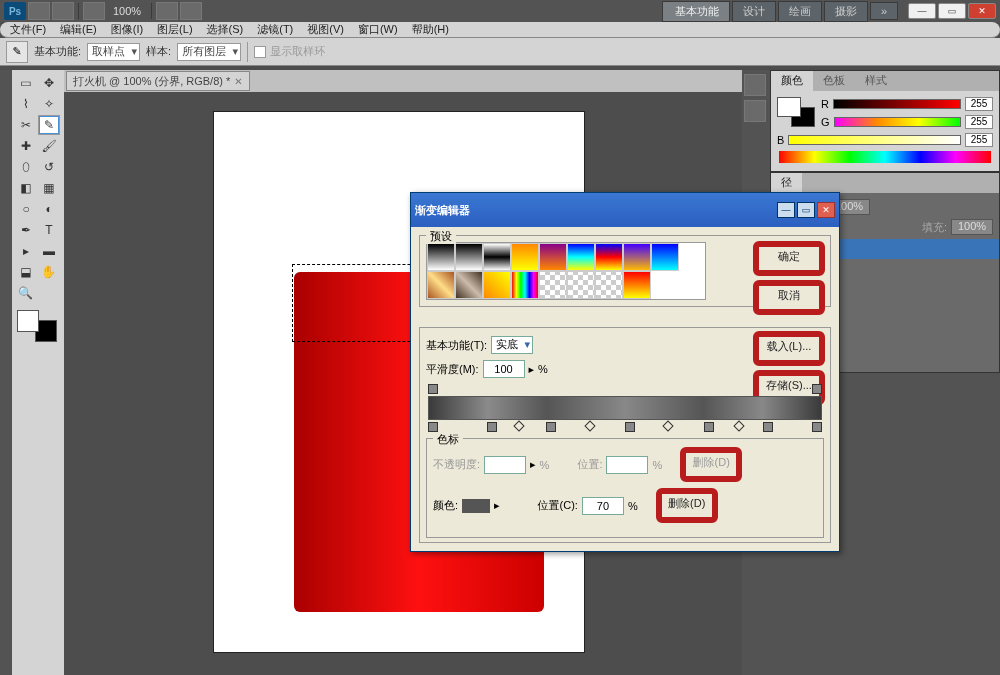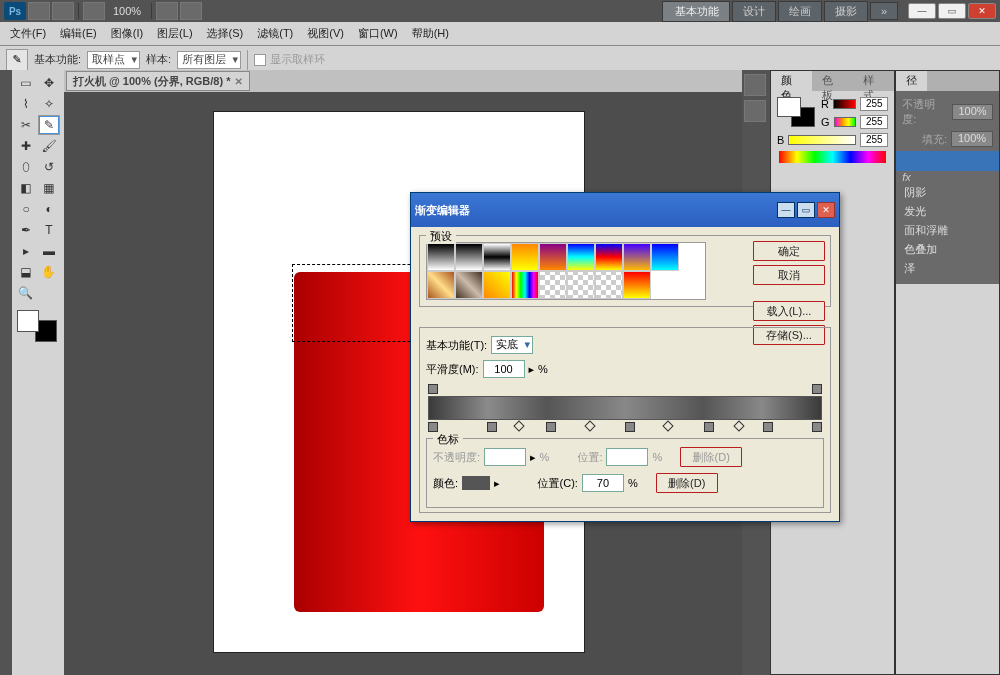--- a/index.html
+++ b/index.html
@@ -12,21 +12,21 @@
 .top-sep { width:1px; height:16px; background:#3a3a3a; margin: 0 2px;}
 .top-zoom { color:#ddd; width:40px; text-align:center;}
 .top-spacer { flex:1; }
 .workspace-btn { padding: 2px 10px; background: #5d6469; color: #ccc; border:1px solid #3a3a3a; }
 .workspace-btn.active { background: #7a8084; color: #eee; padding-left: 12px; }
 .win-btns { display:flex; gap:2px; margin-left:8px; }
 .win-btn { width:28px; height:16px; background:#f0f0f0; border:1px solid #888; border-radius:2px; display:flex;align-items:center;justify-content:center; font-size:9px; color:#444;}
 .win-btn.close { background:#d04030; color:#fff; }
 
 
-.menu-bar { height: 24px; background: #d4d4d4; display:flex; align-items:center; padding: 0 4px; gap: 2px; border-bottom:1px solid #888;}
+.menu-bar { height: 16px; background: #d4d4d4; display:flex; align-items:center; padding: 0 4px; gap: 2px; border-bottom:1px solid #888;border-radius:8px;}
 .menu-item { padding: 2px 6px; color:#222; }
 
 
 .options-bar { height: 28px; background: #d4d4d4; display:flex; align-items:center; padding: 0 6px; gap: 6px; border-bottom:1px solid #888;}
 .opt-icon { width:22px; height:22px; background:#e5e5e5; border:1px solid #999; display:flex;align-items:center;justify-content:center;}
 .opt-label { color:#333; }
 .opt-select { height:18px; background:#fff; border:1px solid #999; padding:0 14px 0 4px; position:relative; color:#444;}
 .opt-select::after{content:"▾"; position:absolute; right:2px; top:1px; color:#555;}
 .checkbox { width:12px; height:12px; border:1px solid #999; background:#fff; display:inline-block; vertical-align:middle; margin-right:4px;}
 .unchecked-label { color:#999; }
@@ -36,33 +36,33 @@
 .tool-strip { width:12px; background:#535353; }
 .toolbox { width:52px; background:#d4d4d4; padding:3px; display:flex; flex-wrap:wrap; gap:1px; align-content:flex-start;}
 .tool-btn { width:22px; height:20px; background:#d4d4d4; border:1px solid transparent; display:flex;align-items:center;justify-content:center; font-size:12px; color:#333;}
 .tool-btn.sel { background:#fff; border-color:#999; box-shadow:inset 0 0 0 1px #4a90d9;}
 .swatches { width:44px; height:36px; margin-top:4px; position:relative;}
 .sw-front{position:absolute; left:2px; top:2px; width:22px; height:22px; background:#fff; border:1px solid #555;}
 .sw-back{position:absolute; right:2px; bottom:2px; width:22px; height:22px; background:#000; border:1px solid #555;}
 
 .doc-area { flex:1; background:#4d4d4d; position:relative; }
 .doc-tab-bar { height:22px; background:#c0c0c0; display:flex; align-items:center; }
-.doc-tab { height:20px; background:#d4d4d4; border:1px solid #888; padding:0 6px; display:flex; align-items:center; gap:4px; margin-left:2px; color:#444;font-weight:bold;}
+.doc-tab { height:20px; background:#d4d4d4; border:1px solid #888; padding:0 6px; display:flex; align-items:center; gap:4px; margin-left:2px; color:#444;}
 .doc-tab .x{color:#777; font-size:10px;}
 .canvas-wrap{position:absolute; top:22px; left:0; right:0; bottom:0; background:#4d4d4d; overflow:hidden;}
 .canvas { position:absolute; left:150px; top:20px; width:370px; height:540px; background:#fff; box-shadow:0 0 0 1px #222; }
 .red-rect { position:absolute; left:80px; top:160px; width:250px; height:340px; background:linear-gradient(to right,#aa0000,#ff1010,#cc0000); border-radius:6px;}
 .sel-marquee { position:absolute; left:78px; top:152px; width:254px; height:78px; border:1px dashed #000; }
 
 
 .right-dock { width:28px; background:#535353; display:flex; flex-direction:column; padding:4px 2px; gap:4px;}
 .dock-btn{width:22px;height:22px;background:#6a6a6a;border:1px solid #777;}
 
 
-.panels { width:230px; background:#535353; display:flex; flex-direction:row;}
+.panels { width:230px; background:#535353; display:flex; flex-direction:column;}
 .panel{background:#d4d4d4; border:1px solid #333; margin:0;}
 .panel-tabs{height:20px; background:#b0b0b0; display:flex;}
 .p-tab{padding:2px 10px; background:#b0b0b0; color:#555;}
 .p-tab.active{background:#d4d4d4; color:#222;}
 .color-panel-body{padding:6px;}
 .color-swatch-pair{float:left; width:38px; height:30px; position:relative; margin-right:6px;}
 .cs-f{position:absolute;left:0;top:0;width:24px;height:20px;background:#fff;border:1px solid #555;}
 .cs-b{position:absolute;right:0;bottom:0;width:24px;height:20px;background:#000;border:1px solid #555;}
 .slider-row{display:flex;align-items:center;gap:4px;margin-bottom:4px;}
 .slider-track{flex:1;height:10px;background:linear-gradient(to right,#000,#f00);position:relative;border:1px solid #666;}
@@ -83,21 +83,21 @@
 .dlg-title{height:34px;background:linear-gradient(to bottom,#3b77d3,#2b5fc0);color:#fff;display:flex;align-items:center;padding:0 4px;}
 .dlg-title-txt{flex:1;font-weight:bold;}
 .dlg-win-btn{width:18px;height:16px;background:#cde;border:1px solid #036;margin-left:2px;display:flex;align-items:center;justify-content:center;font-size:9px;color:#036;}
 .dlg-win-btn.cls{background:#e06050;color:#fff;border-color:#933;}
 .dlg-body{padding:8px;position:relative;}
 .preset-group{border:1px solid #999;padding:6px;position:relative;margin-bottom:20px;}
 .preset-group legend{position:absolute;top:-7px;left:6px;background:#ece9d8;padding:0 4px;font-size:11px;}
 .preset-grid{width:280px;display:flex;flex-wrap:wrap;gap:0;border:1px solid #999;background:#fff;}
 .preset-sw{width:28px;height:28px;border:1px solid #ccc;}
 .side-btns{position:absolute;right:14px;top:14px;display:flex;flex-direction:column;gap:4px;}
-.dlg-btn{width:72px;height:20px;background:#ece9d8;border:1px solid #b91c1c;border-radius:1px;color:#222;text-align:center;line-height:18px;}
+.dlg-btn{width:72px;height:35px;background:#ece9d8;border:6px solid #b91c1c;border-radius:6px;color:#222;text-align:center;line-height:18px;}
 .name-row{display:flex;align-items:center;gap:6px;margin:6px 0;}
 .name-input{flex:1;height:20px;border:1px solid #7a9;background:#fff;padding:0 4px;}
 .grad-opts{border:1px solid #999;padding:8px 6px 4px;position:relative;margin-top:8px;}
 .row{display:flex;align-items:center;gap:4px;margin-bottom:6px;}
 .sel-box{height:18px;border:1px solid #7a9;background:#fff;padding:0 14px 0 4px;position:relative;}
 .sel-box::after{content:"▾";position:absolute;right:2px;top:1px;color:#36a;}
 .num-box{width:42px;height:18px;border:1px solid #7a9;background:#fff;text-align:center;}
 .grad-bar-wrap{margin:6px 2px;}
 .opacity-stops,.color-stops{height:12px;position:relative;}
 .stop{position:absolute;width:10px;height:10px;border:1px solid #333;background:#888;}

